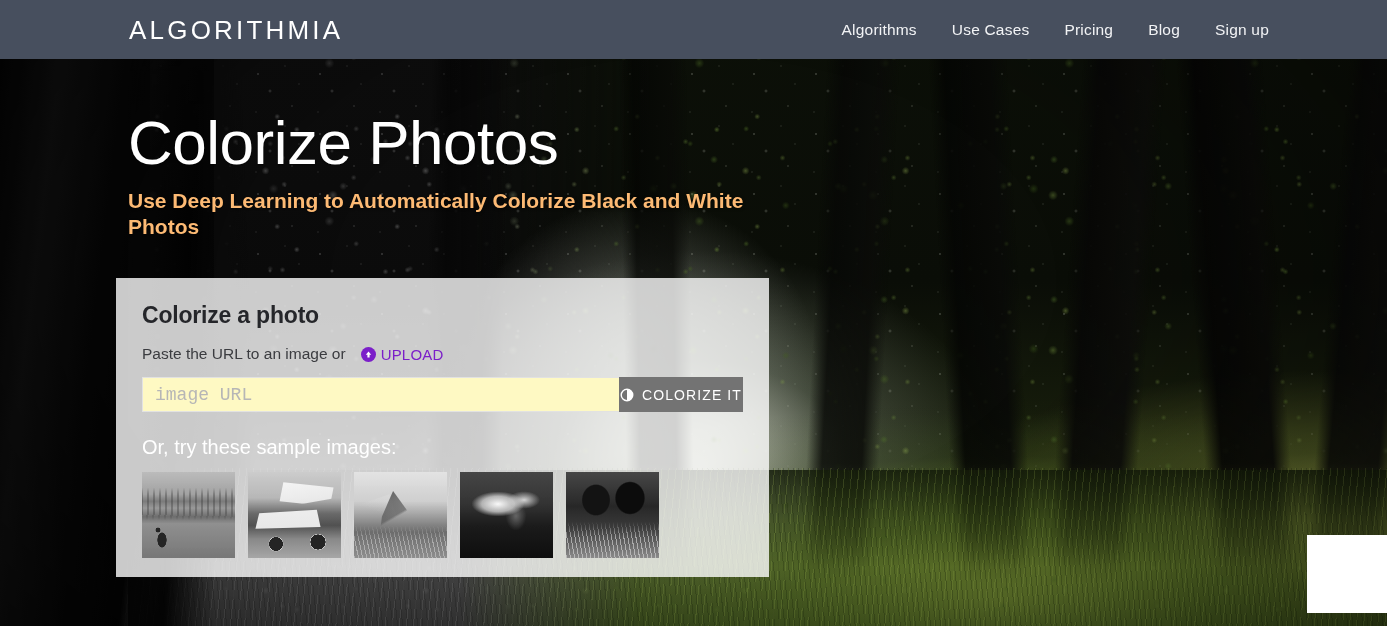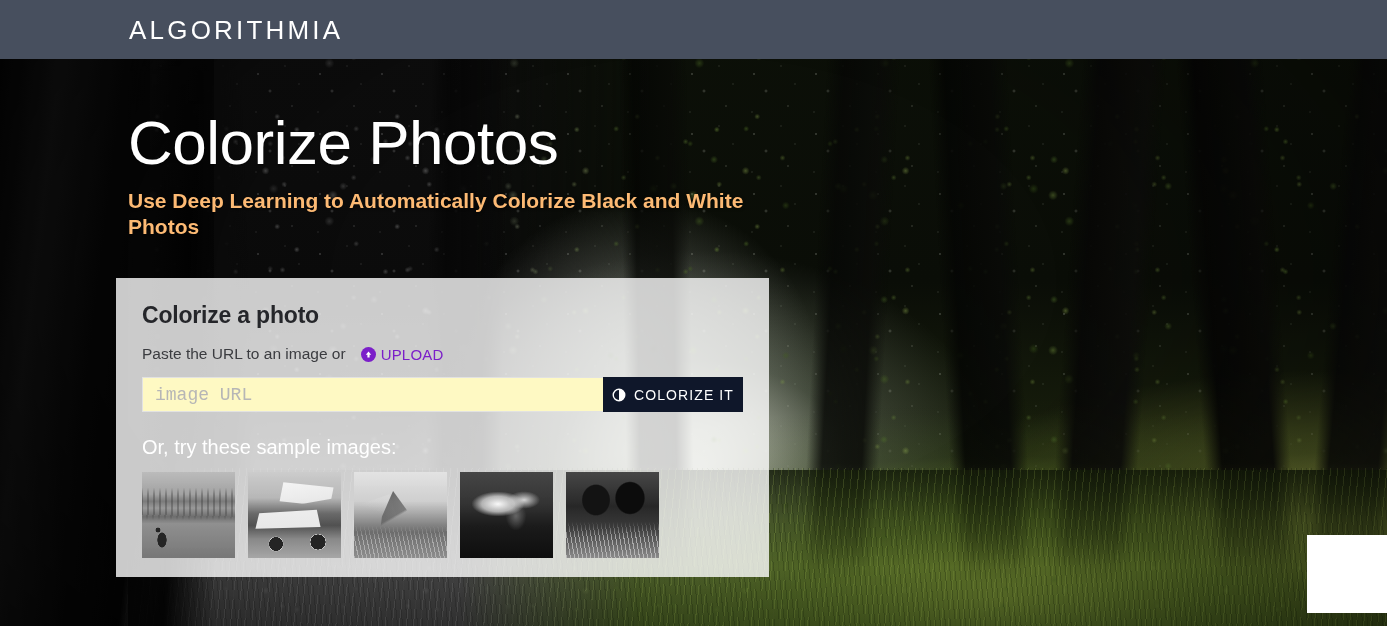--- a/index.html
+++ b/index.html
@@ -192,22 +192,22 @@
 
   .form-row { margin-top:14px; display:flex; height:35px; }
   .url-input {
     flex:1; border:none; outline:none; background:#fef9c3;
     padding:0 12px; font-size:18px; color:#333;
     font-family:Liberation Mono, monospace;
     border:1px solid #e2e2e2; border-right:none;
   }
   .url-input::placeholder { color:#b6b6b6; }
   .colorize-btn {
-    width:140px; border:none; cursor:pointer;
-    background:#0f172a; color:#fff;
+    width:124px; border:none; cursor:pointer;
+    background:#737373; color:#fff;
     font-size:14px; letter-spacing:1.1px; font-weight:500;
     display:flex; align-items:center; justify-content:center; gap:8px;
     font-family:"Liberation Sans", sans-serif;
   }
   .btn-icon { width:14px; height:14px; flex:none; }
 
   .samples-label {
     margin-top:24px; font-size:20px; color:#ffffff; font-weight:300;
   }
   .samples { margin-top:13px; display:flex; gap:13px; }
@@ -286,20 +286,27 @@
     <div class="bg-layer bg-fg-trunk"></div>
     <div class="bg-layer bg-fg-trunk2"></div>
     <div class="bg-layer bg-desat"></div>
     <div class="bg-layer bg-vignette"></div>
   </div>
 
   <div class="header">
     <div class="logo">
       <span class="logo-text">ALGORITHMIA</span>
     </div>
+    <nav class="nav">
+      <a href="#">Algorithms</a>
+      <a href="#">Use Cases</a>
+      <a href="#">Pricing</a>
+      <a href="#">Blog</a>
+      <a href="#">Sign up</a>
+    </nav>
   </div>
 
   <div class="hero">
     <h1 class="hero-title">Colorize Photos</h1>
     <p class="hero-sub">Use Deep Learning to Automatically Colorize Black and White Photos</p>
   </div>
 
   <div class="card">
     <div class="card-title">Colorize a photo</div>
 

